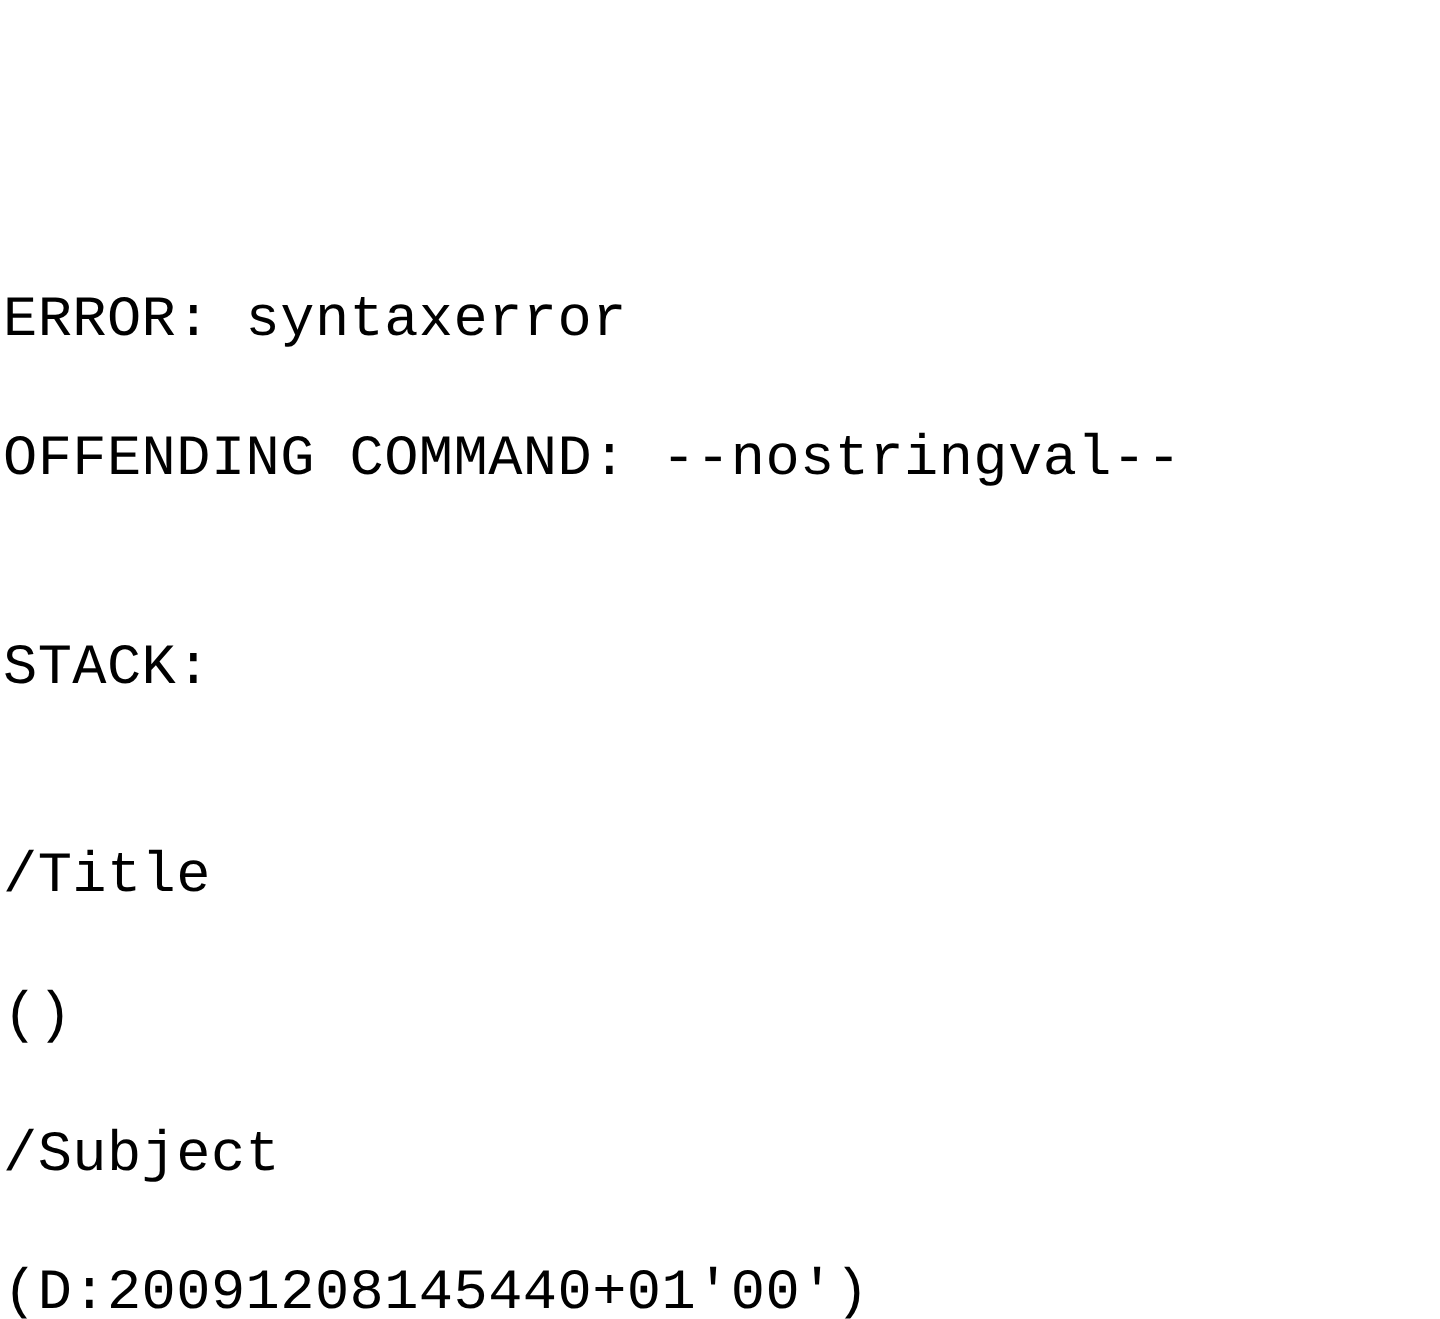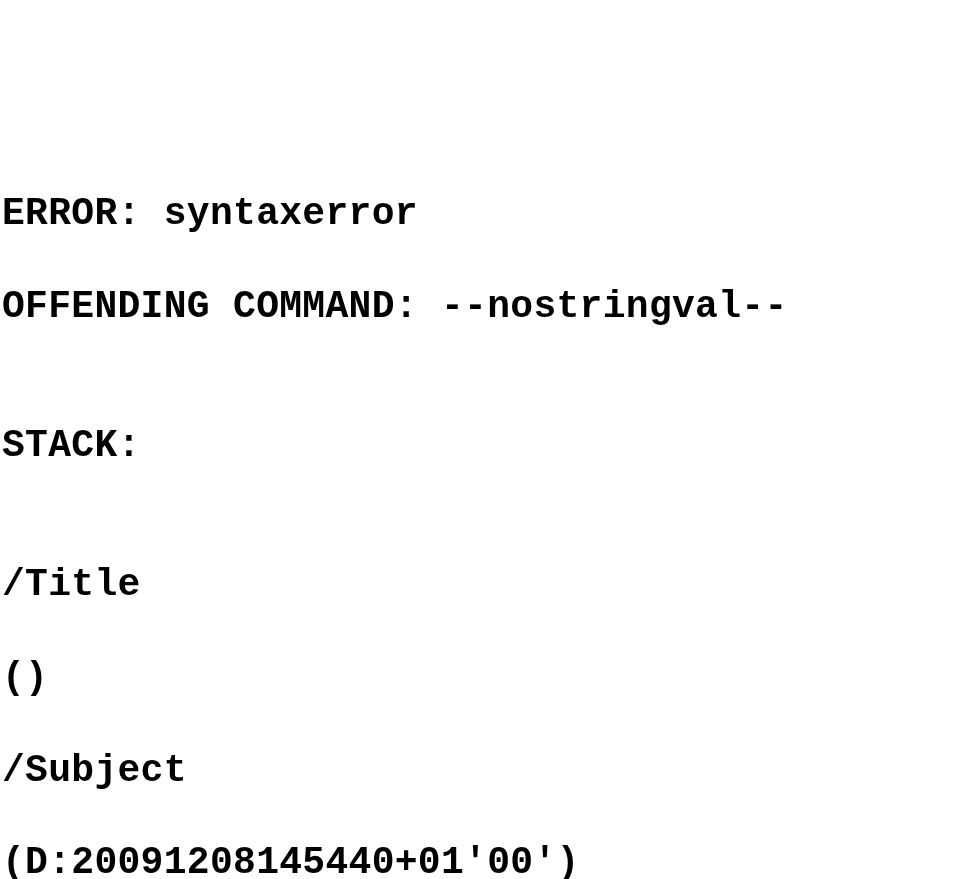--- a/index.html
+++ b/index.html
@@ -1,15 +1,15 @@
 <!DOCTYPE html>
 <html><head>
   <meta charset="utf-8">
   <style>
-    * { margin: 0; padding: 0; box-sizing: border-box; font-weight: bold; }
+    * { margin: 0; padding: 0; box-sizing: border-box; }
     body {
       width: 960px;
       height: 879px;
       background: #ffffff;
       font-family: "Courier New", Courier, monospace;
       font-size: 38px;
       line-height: 1.22;
       color: #000000;
       padding-top: 6px;
       padding-left: 2px;

